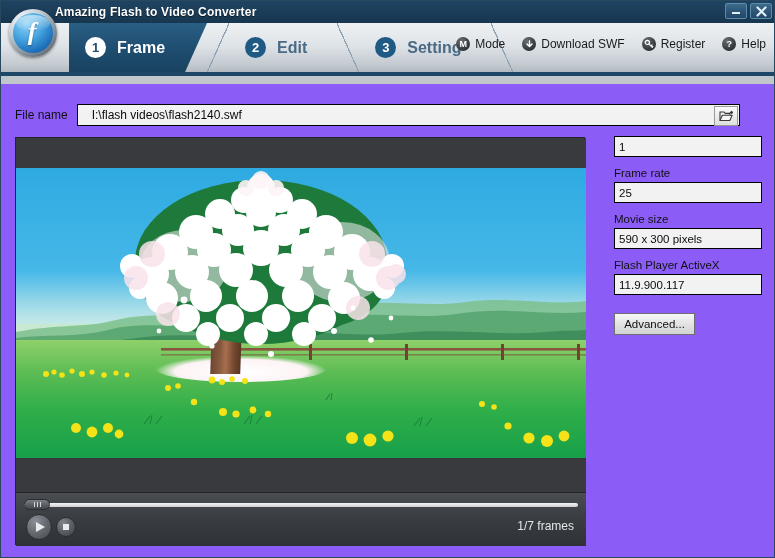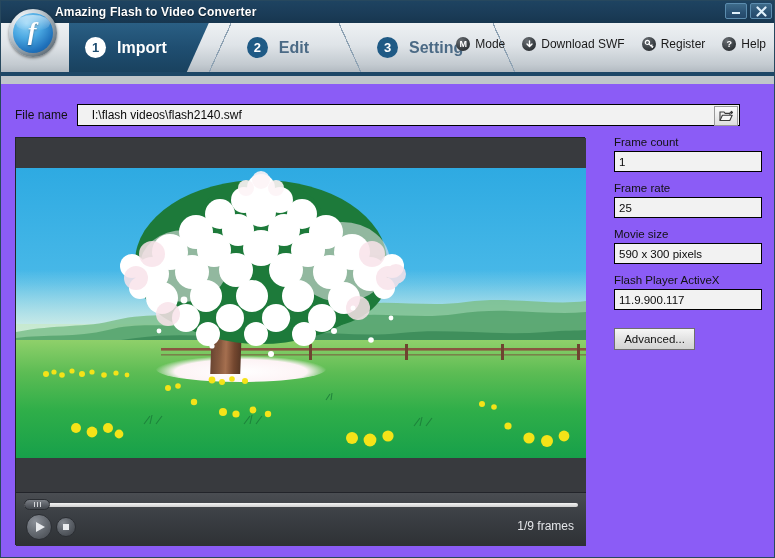--- a/index.html
+++ b/index.html
@@ -328,21 +328,21 @@
   <div class="logo">
     <div class="logo-inner">
       <span class="logo-f">f</span>
     </div>
   </div>
 
   <div class="tabbar">
     <div class="tabs">
       <div class="tab active">
         <span class="num">1</span>
-        <span>Import</span>
+        <span>Frame</span>
       </div>
       <div class="tab-sep"></div>
       <div class="tab">
         <span class="num">2</span>
         <span>Edit</span>
       </div>
       <div class="tab-sep r"></div>
       <div class="tab">
         <span class="num">3</span>
         <span>Setting</span>
@@ -571,29 +571,28 @@
               <i></i>
               <i></i>
           </div>
         </div>
         <div class="btn-play">
           <span class="tri"></span>
         </div>
         <div class="btn-stop">
           <span class="sq"></span>
         </div>
-        <div class="frames">1/9 frames</div>
+        <div class="frames">1/7 frames</div>
       </div>
     </div>
 
     <div class="rightpanel">
 
 
       <div class="field">
-        <div class="field-label">Frame count</div>
         <input class="field-input" type="text" readonly="" value="1" style="">
       </div>
 
       <div class="field">
         <div class="field-label">Frame rate</div>
         <input class="field-input" type="text" readonly="" value="25" style="">
       </div>
 
       <div class="field">
         <div class="field-label">Movie size</div>

